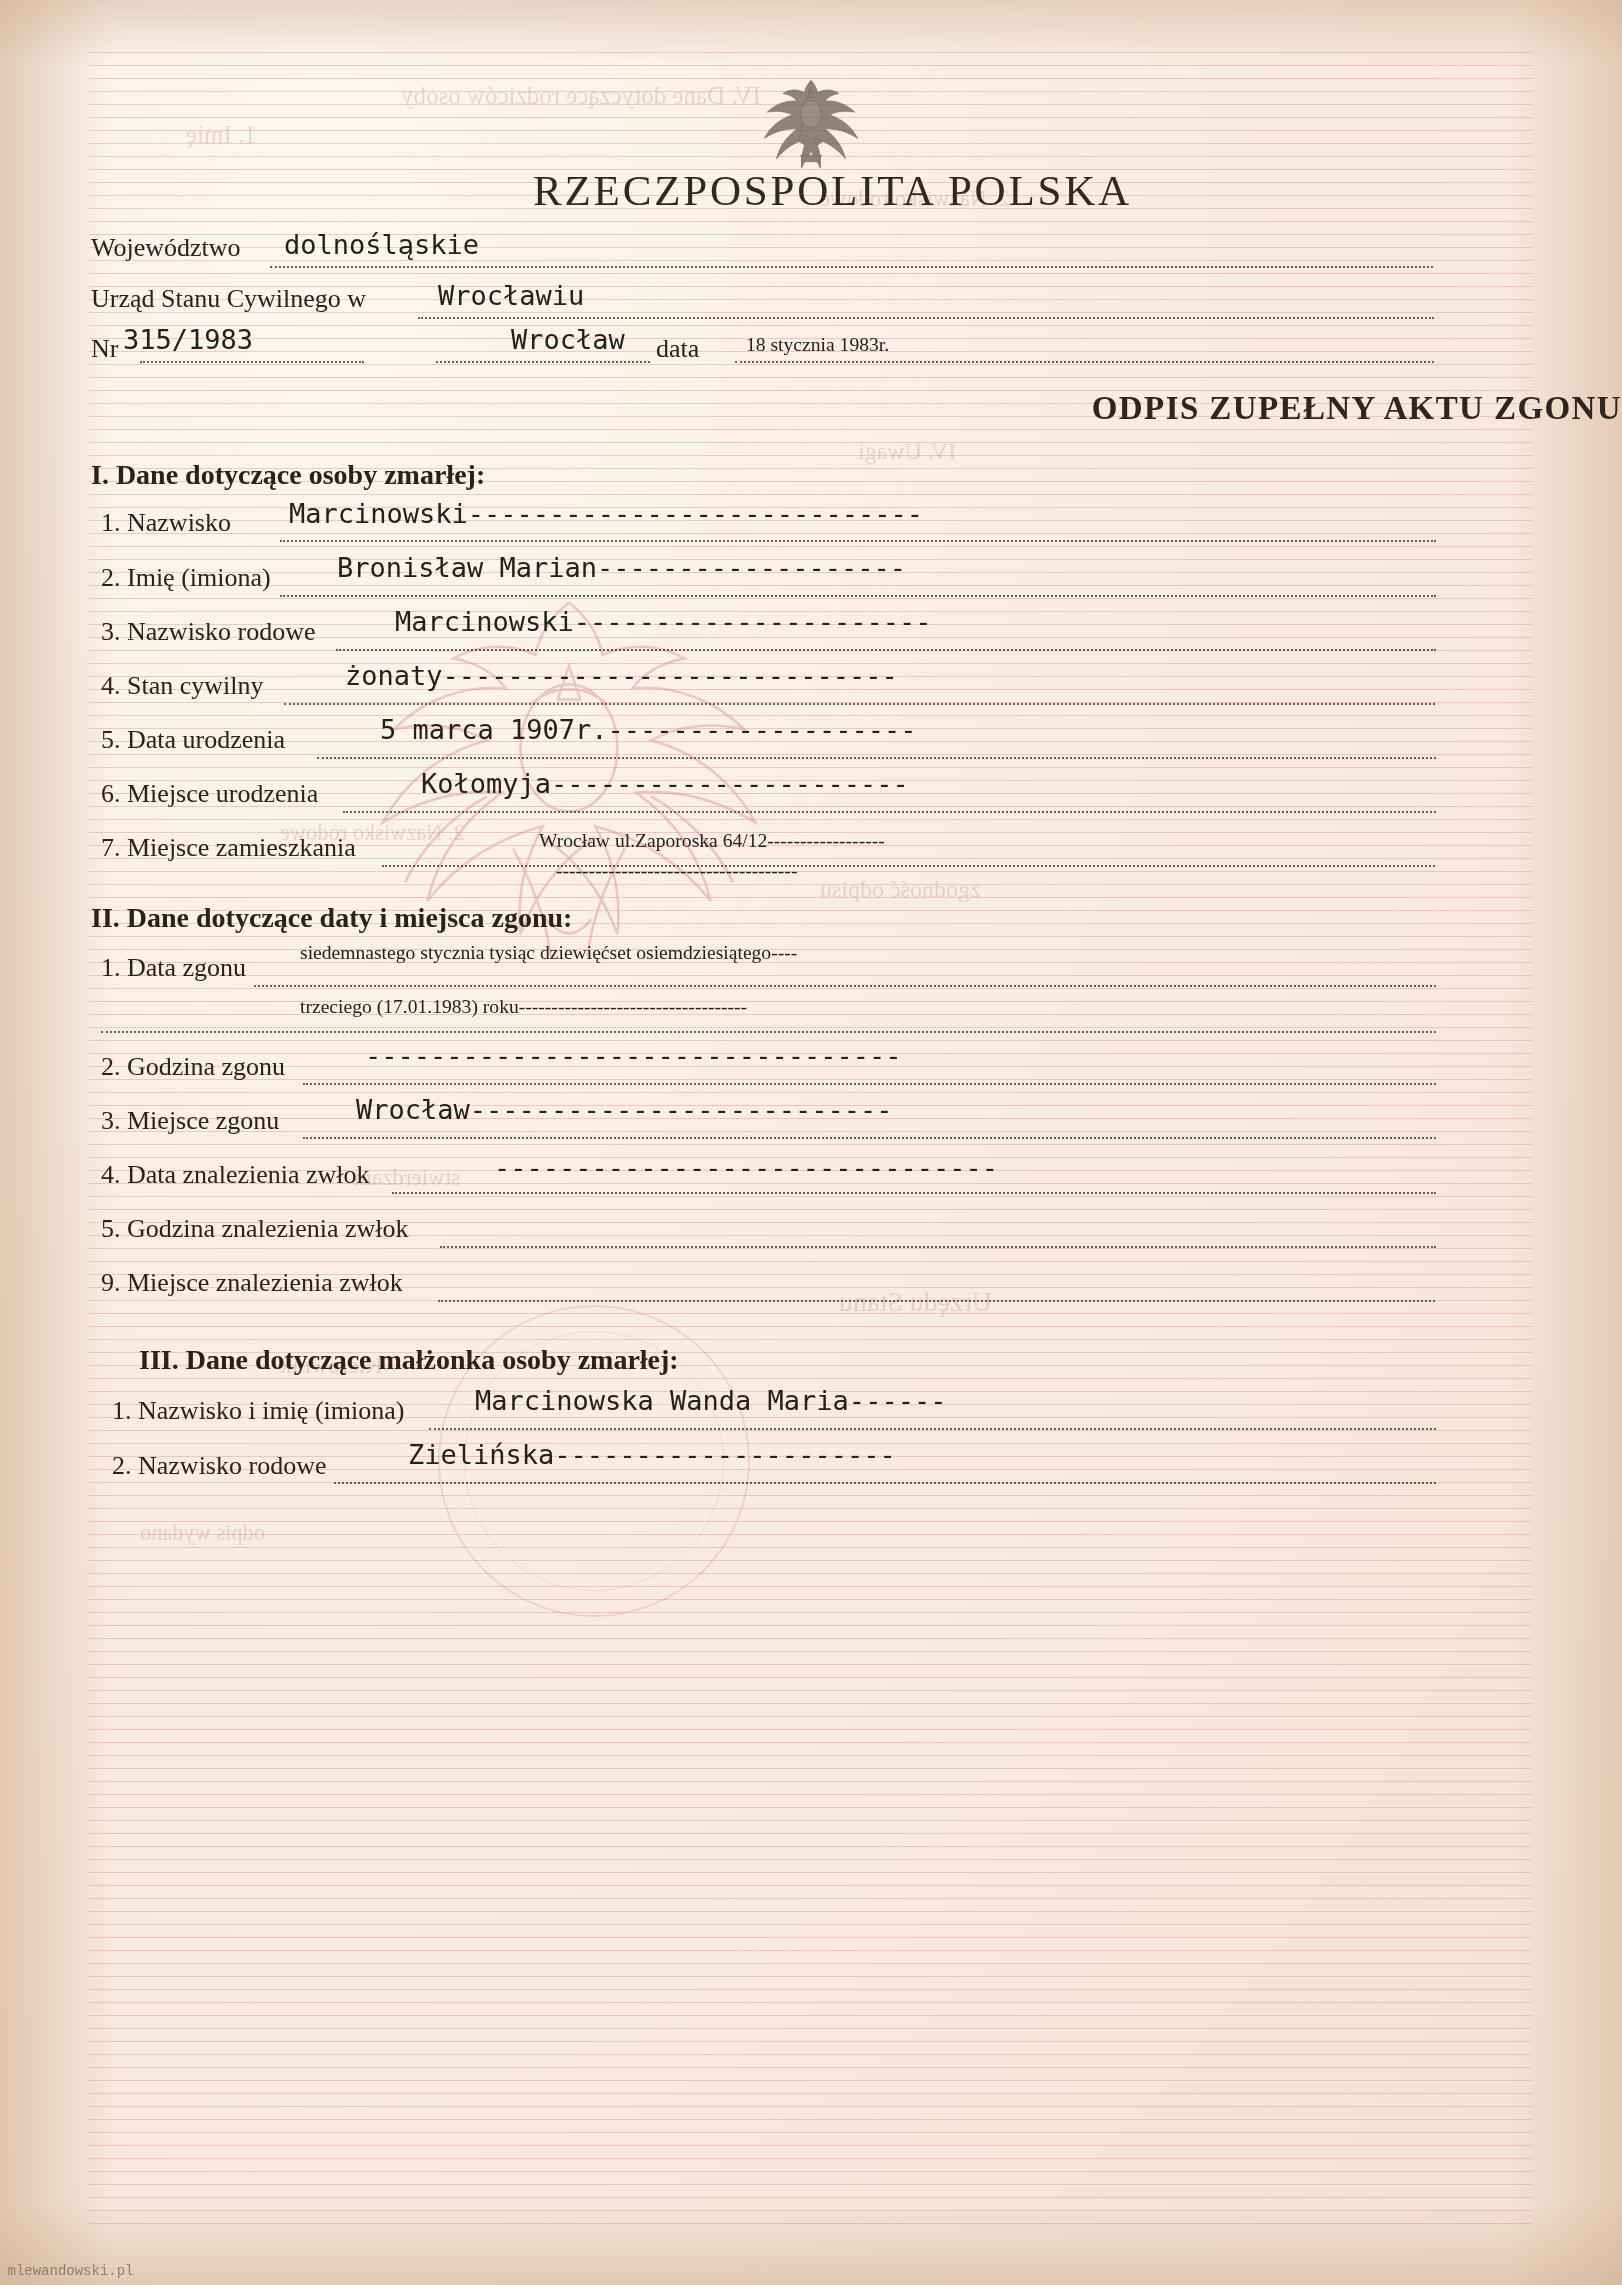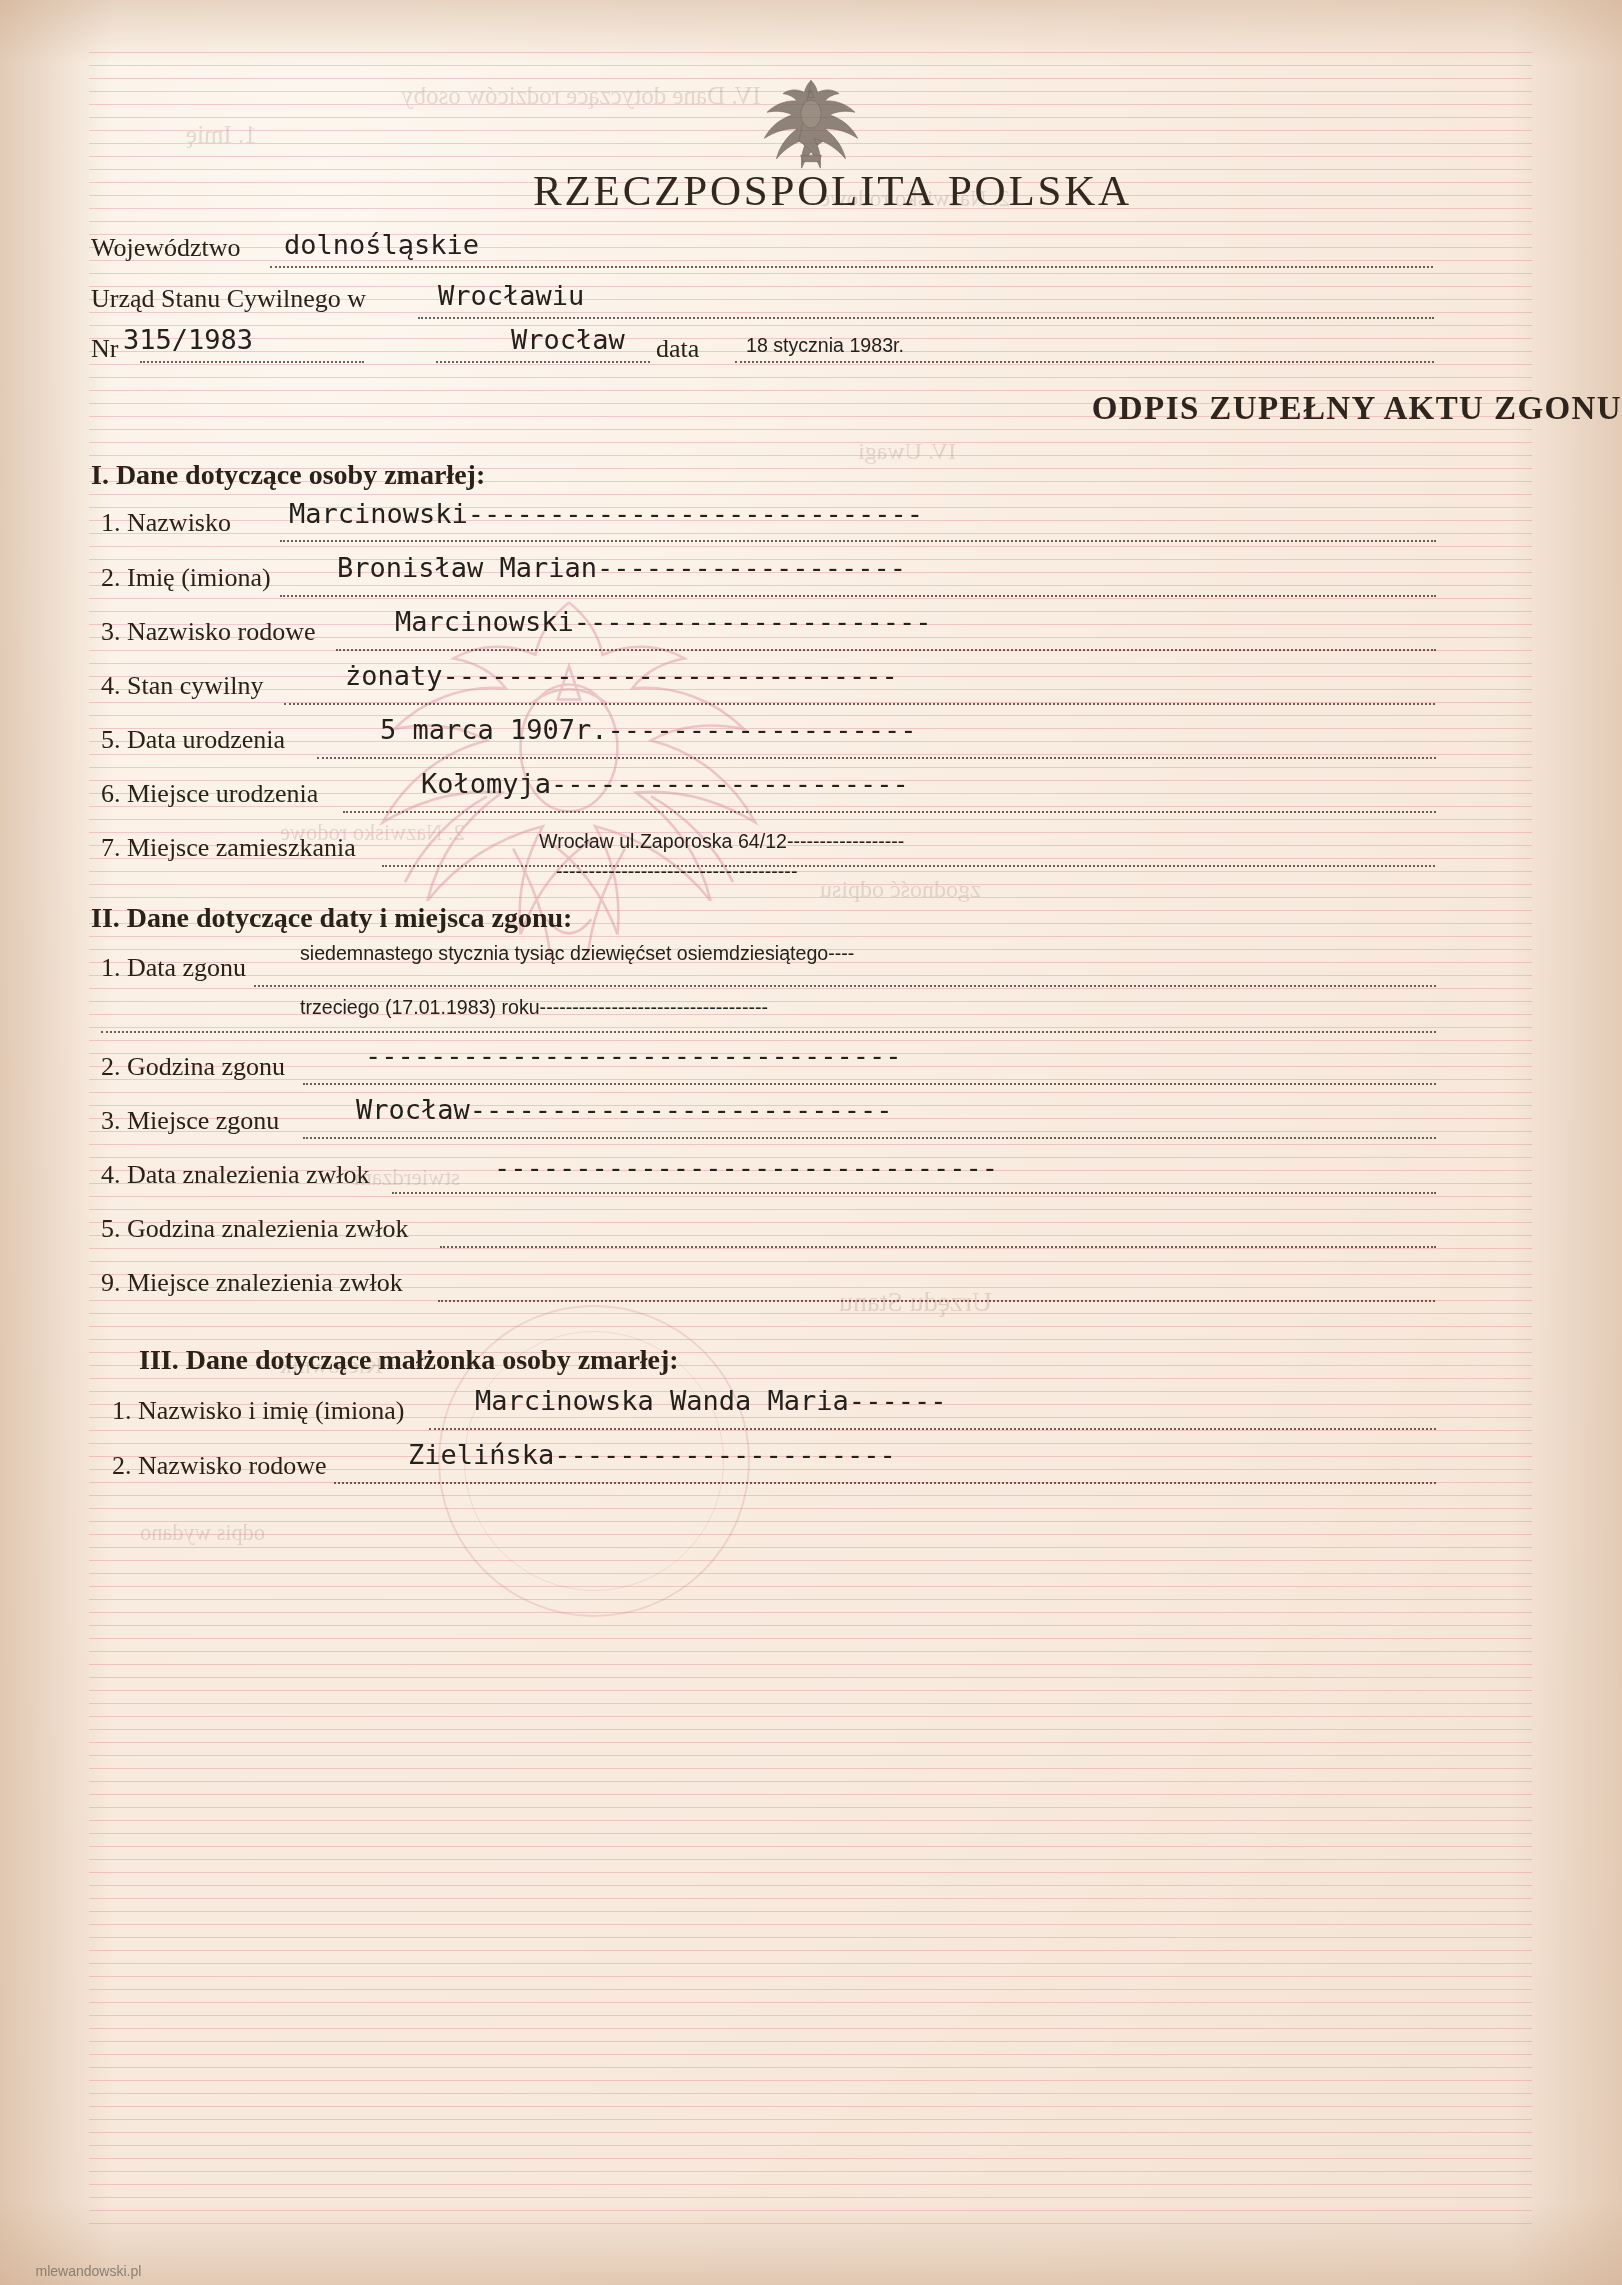--- a/index.html
+++ b/index.html
@@ -159,33 +159,32 @@
   .tw {
     position: absolute;
     font-family: "DejaVu Sans Mono", monospace;
     font-size: 27px;
     color: #25201c;
     white-space: pre;
     letter-spacing: 0px;
   }
   .tw-sm {
     position: absolute;
-    font-family: Liberation Sans, sans-serif;
+    font-family: Liberation Serif, serif;
     font-size: 19.6px;
     color: #25201c;
     white-space: pre;
   }
   .credit {
     position: absolute;
     left: 7.5px;
     bottom: 7.5px;
-    font-family: Liberation Sans, sans-serif;
+    font-family: Liberation Mono, monospace;
     font-size: 14px;
     color: #8a7f74;
-    margin-left: 28px;
   }
 </style>
 </head>
 <body>
 
 <div class="page">
   <div class="paper"></div>
   <div class="lines"></div>
 
   <div class="showthrough" style="left:401px; top:82px; font-size:25px;">IV. Dane dotyczące rodziców osoby</div>

